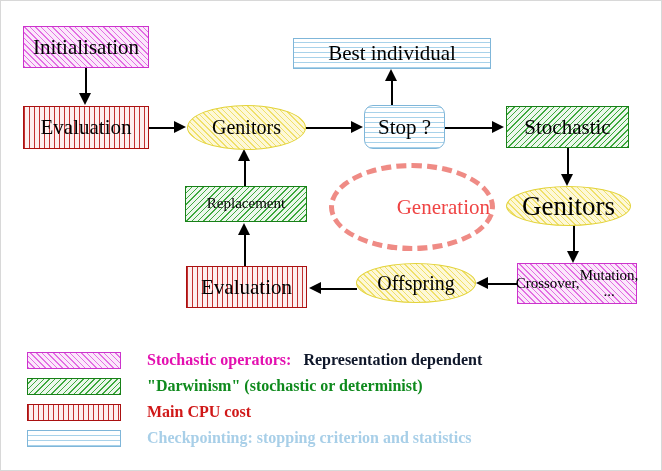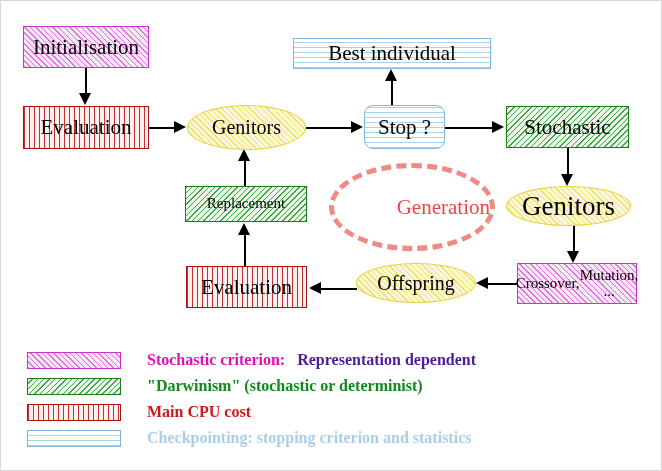--- a/index.html
+++ b/index.html
@@ -146,21 +146,21 @@
     flex: none;
   }
   .legend-text {
     margin-left: 26px;
     font-size: 16px;
     white-space: nowrap;
     font-family: "Liberation Serif", "DejaVu Serif", serif;
     font-weight: bold;
   }
   .lt-magenta { color: #e310b0; }
-  .lt-gold    { color: #4c1d95; margin-left: 12px; }
+  .lt-gold    { color: #0f172a; margin-left: 12px; }
   .lt-green   { color: #0f8a1d; }
   .lt-red     { color: #d01818; }
   .lt-blue    { color: #a8cfe8; }
 </style>
 </head>
 <body>
 
 <div id="canvas">
 
   <div class="node fill-magenta" style="left:22px; top:25px; width:126px; height:42px; font-size:21px;">
@@ -242,21 +242,21 @@
   <div class="line v" style="left:243px; top:233px; height:33px;"></div>
   <div class="arrow up" style="left:237px; top:222px;"></div>
 
   <div class="line v" style="left:243px; top:160px; height:26px;"></div>
   <div class="arrow up" style="left:237px; top:148px;"></div>
 
   <div id="legend">
 
     <div class="legend-row">
       <div class="swatch fill-magenta"></div>
-      <div class="legend-text lt-magenta">Stochastic criterion:</div>
+      <div class="legend-text lt-magenta">Stochastic operators:</div>
       <div class="legend-text lt-gold">Representation dependent</div>
     </div>
 
     <div class="legend-row">
       <div class="swatch fill-green"></div>
       <div class="legend-text lt-green">"Darwinism" (stochastic or determinist)</div>
     </div>
 
     <div class="legend-row">
       <div class="swatch fill-red"></div>

